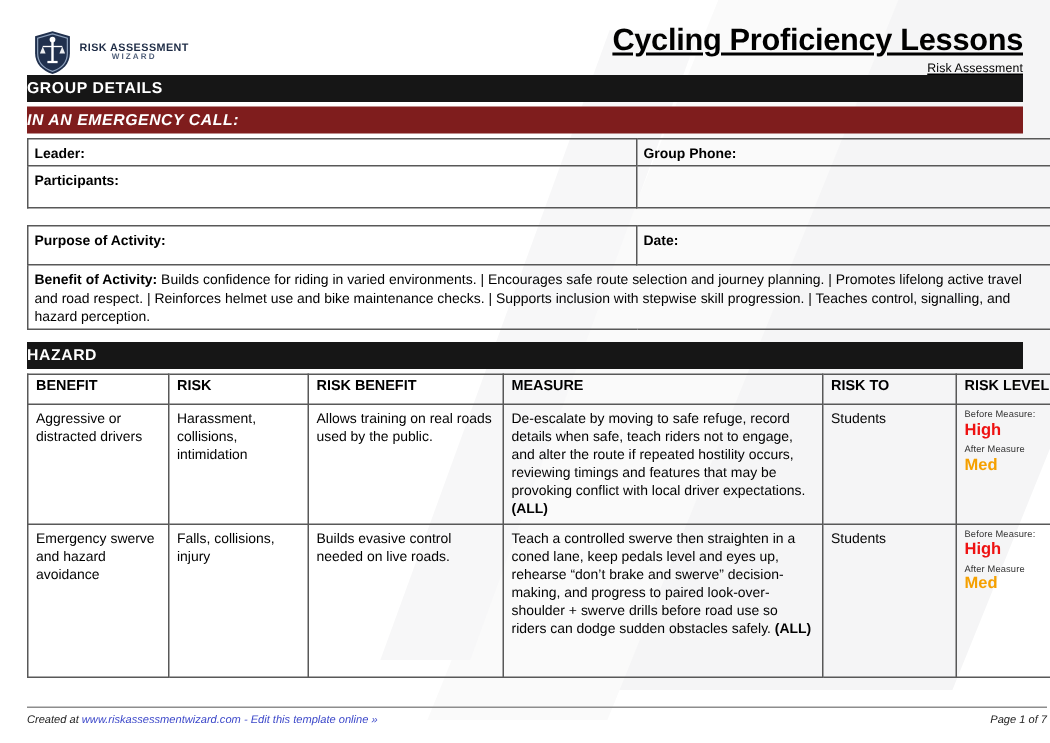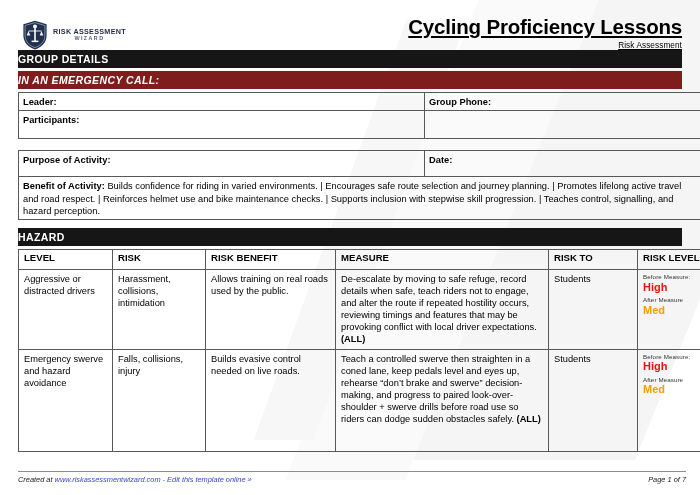--- a/index.html
+++ b/index.html
@@ -202,21 +202,21 @@
   .lvl-high { color: #ee1111; }
   .lvl-med  { color: #f5a000; }
 
   .row1-body td { height: 64px; }
   .row2-body td { height: 95px; }
 
   
   .footer {
     position: absolute;
     left: 18px;
-    right: 14px;
+    right: 2px;
     bottom: 11px;
     z-index: 2;
   }
   .footer-rule {
     border-top: 1px solid #8d8d8d;
     margin-bottom: 3px;
   }
   .footer-row {
     display: flex;
     justify-content: space-between;
@@ -317,21 +317,21 @@
     </table>
 
   <div class="spacer-8"></div>
 
   <div class="band band-black">HAZARD</div>
   <div class="spacer-3"></div>
 
   <table class="hazards">
     <thead>
       <tr>
-        <th class="col-hazard">LEVEL</th>
+        <th class="col-hazard">BENEFIT</th>
         <th class="col-risk">RISK</th>
         <th class="col-benefit">RISK BENEFIT</th>
         <th class="col-measure">MEASURE</th>
         <th class="col-riskto">RISK TO</th>
         <th class="col-level">RISK LEVEL</th>
       </tr>
     </thead>
     <tbody>
       <tr class="row1-body">
         <td>Aggressive or distracted drivers</td>

